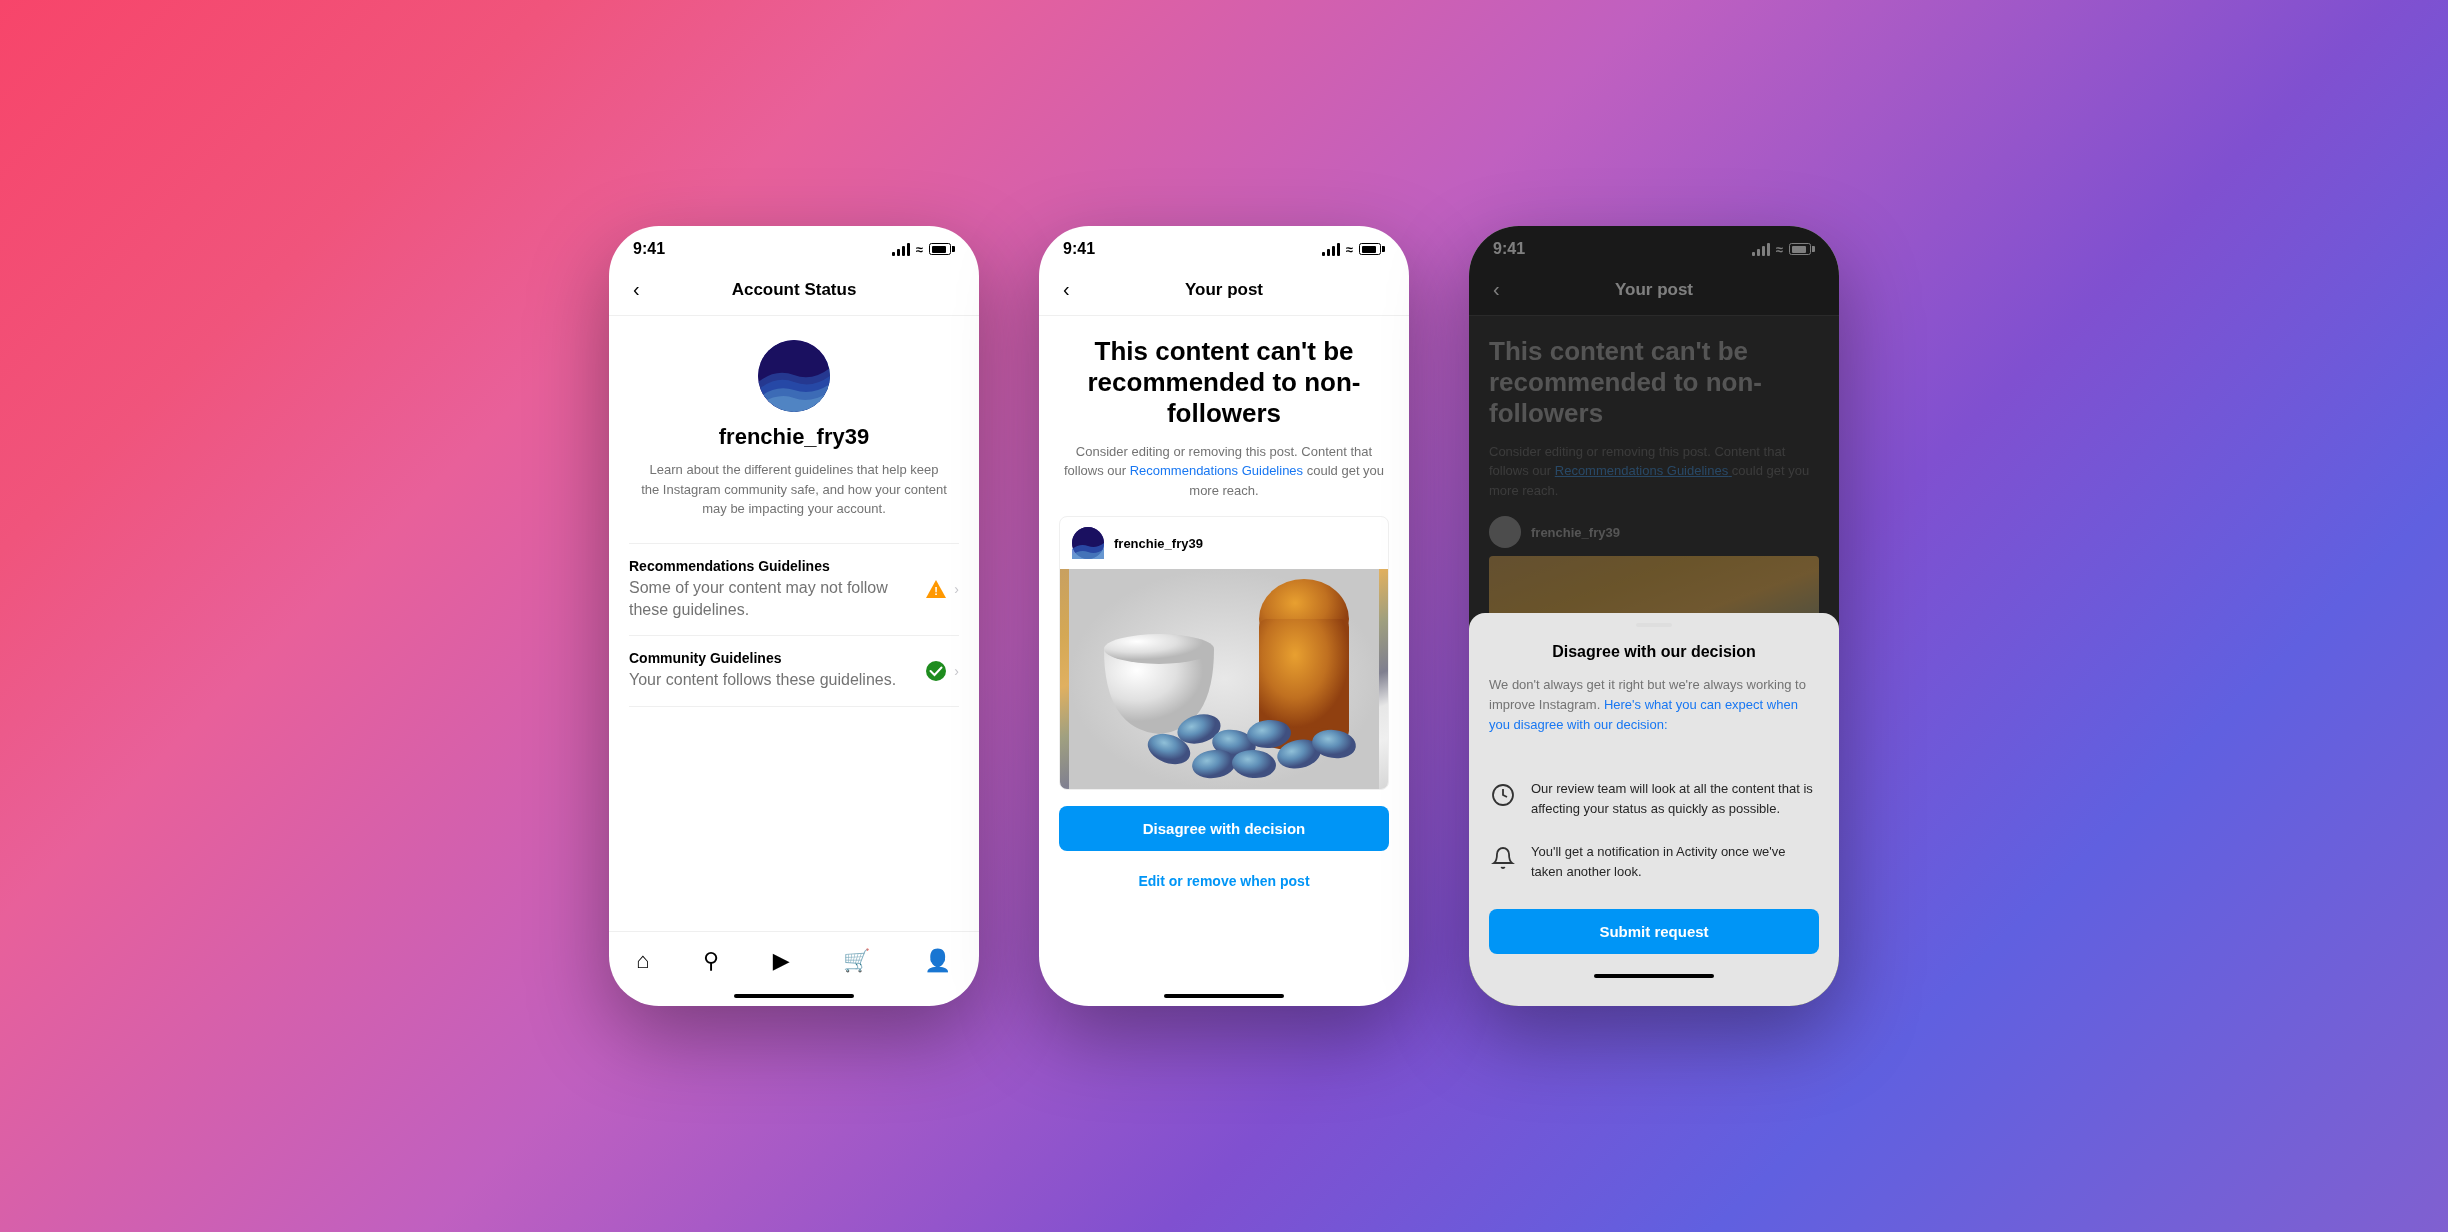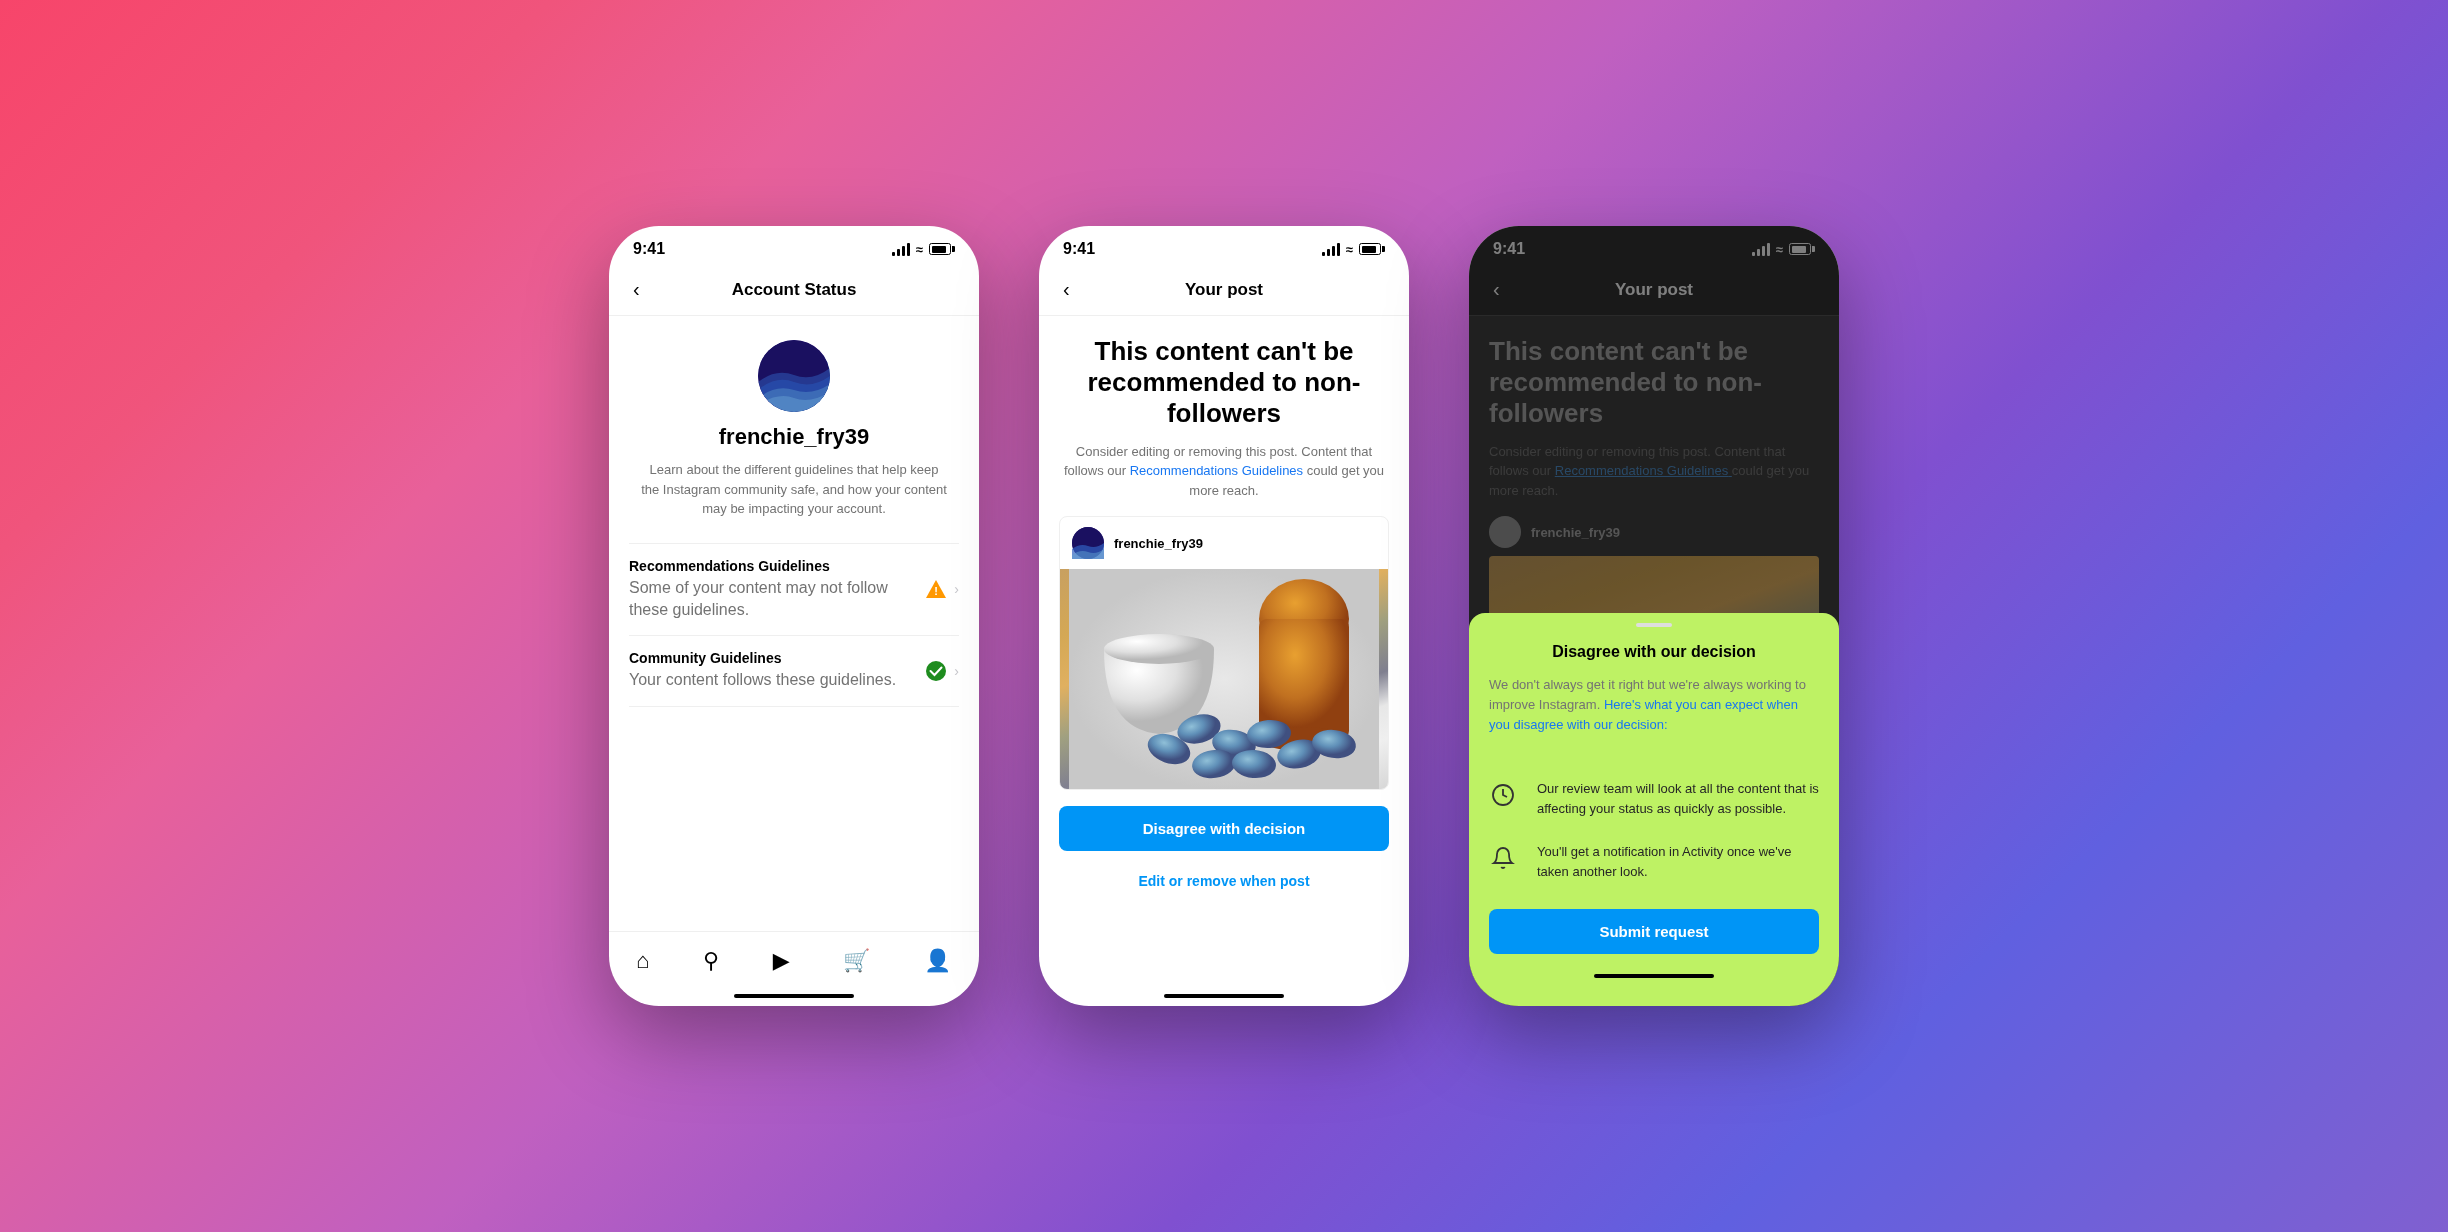--- a/index.html
+++ b/index.html
@@ -386,21 +386,21 @@
       background: linear-gradient(160deg, #c8a060 0%, #d4a855 40%, #e0b060 70%, #a0a080 100%);
       border-radius: 4px;
     }
 
     
     .bottom-sheet {
       position: absolute;
       bottom: 0;
       left: 0;
       right: 0;
-      background: #bef264;
+      background: #e5e5e5;
       border-radius: 16px 16px 0 0;
       z-index: 10;
       padding: 0 0 20px;
     }
 
     .sheet-handle {
       width: 36px;
       height: 4px;
       background: #dedede;
       border-radius: 2px;
@@ -425,21 +425,21 @@
     }
 
     .sheet-desc a {
       color: #1877f2;
       text-decoration: none;
     }
 
     .sheet-item {
       display: flex;
       align-items: flex-start;
-      gap: 20px;
+      gap: 14px;
       padding: 8px 20px;
       margin-bottom: 8px;
     }
 
     .sheet-item-icon {
       width: 28px;
       height: 28px;
       display: flex;
       align-items: center;
       justify-content: center;

